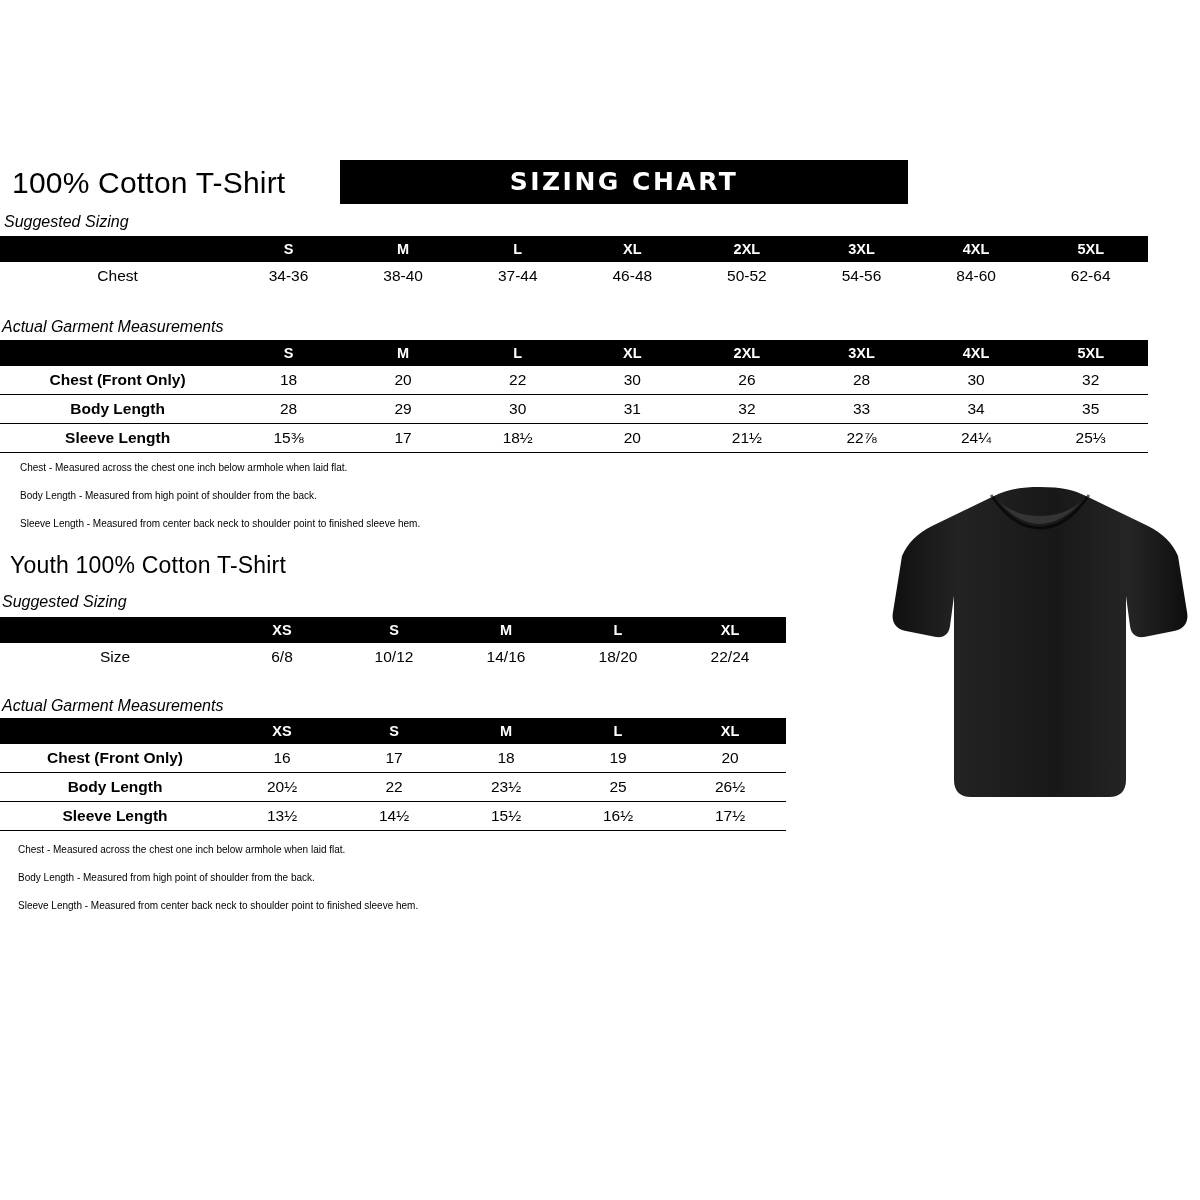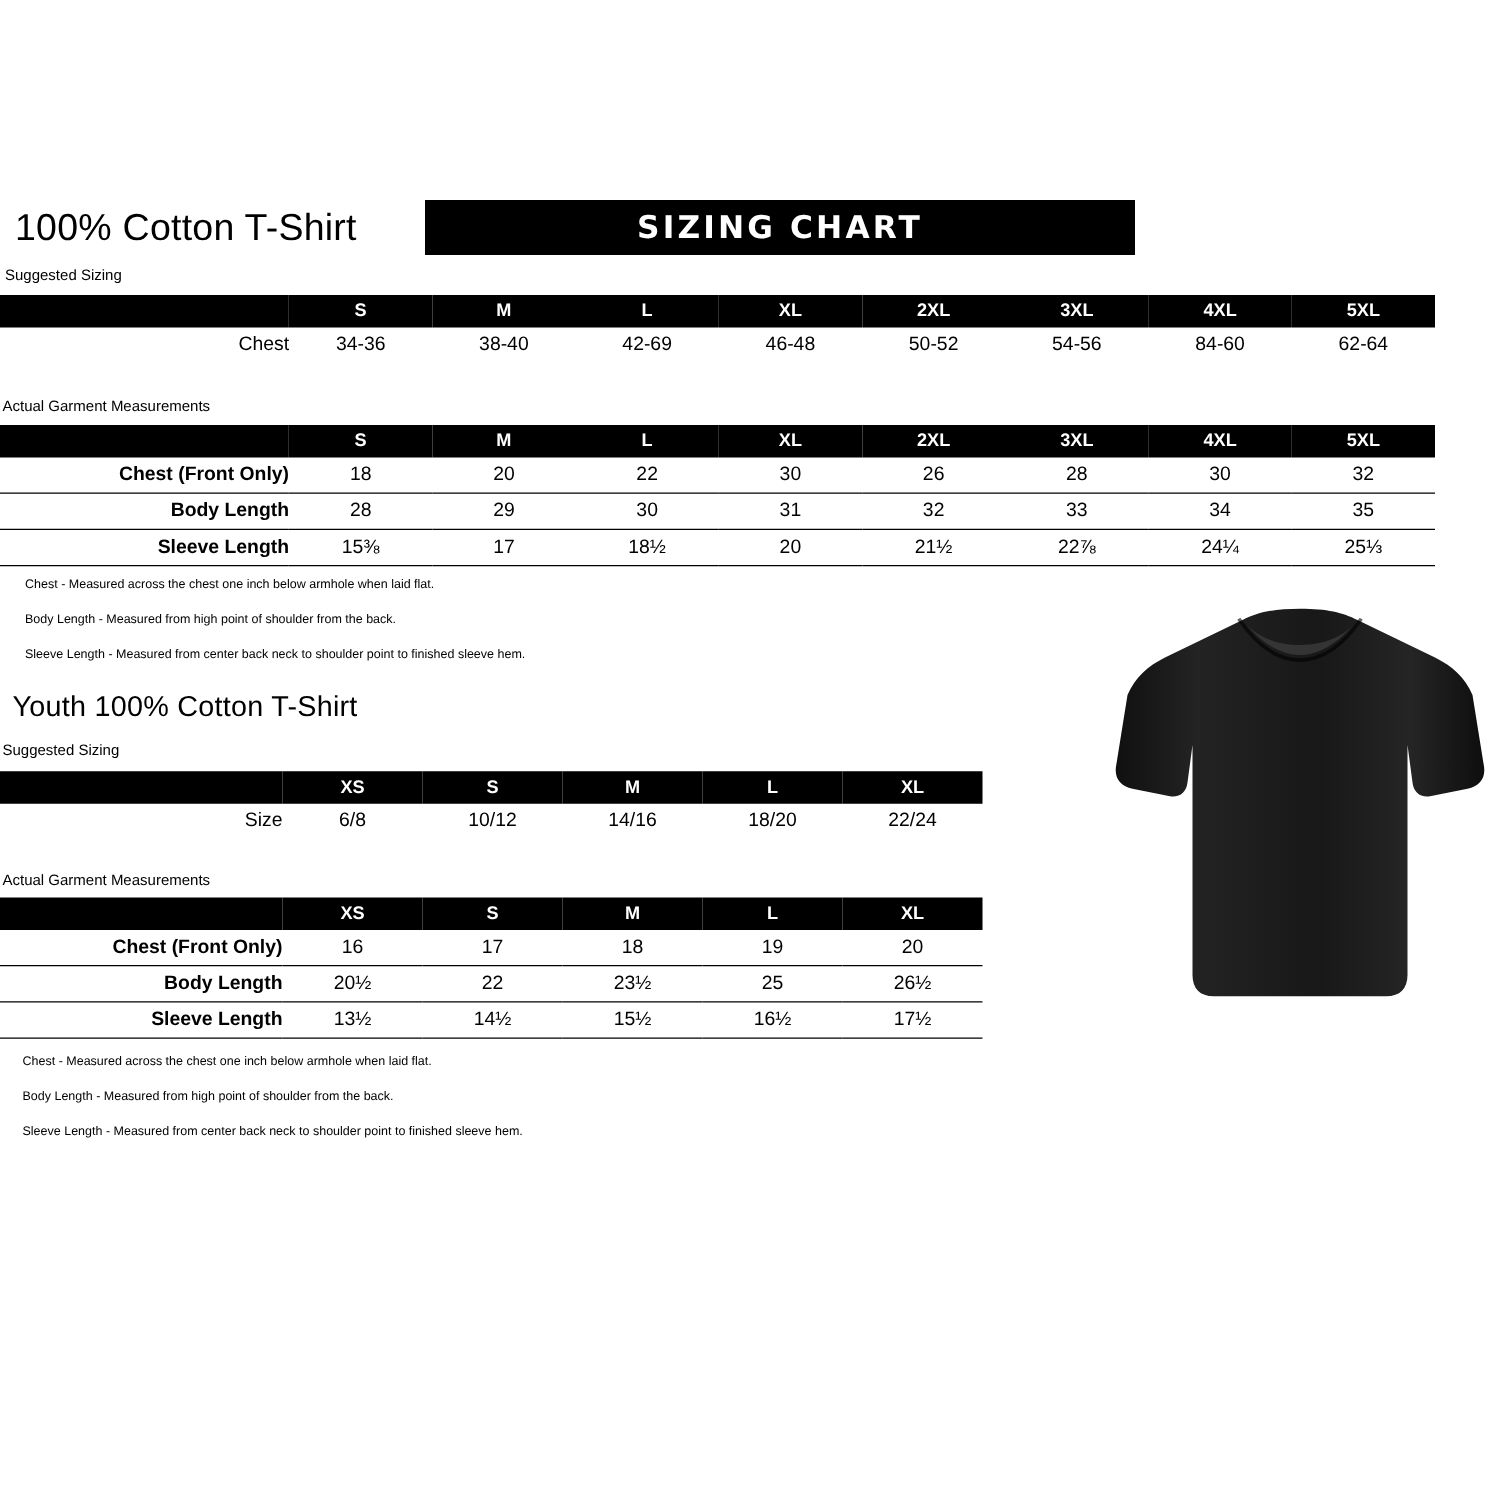--- a/index.html
+++ b/index.html
@@ -51,22 +51,23 @@
     color: #ffffff;
     font-size: 25px;
     font-weight: bold;
     letter-spacing: 2.5px;
     font-family: "DejaVu Sans", sans-serif;
     border-radius: 12px;
   }
 
   .sub-label {
     position: absolute;
-    font-size: 12px;
-    white-space: nowrap;
+    font-size: 16px;
+    white-space: nowrap;
+    font-style: italic;
   }
 
   
   table.sz {
     position: absolute;
     border-collapse: collapse;
     table-layout: fixed;
     font-size: 15.5px;
   }
   table.sz td {
@@ -79,21 +80,21 @@
   table.sz tr.hdr {
     background: #000000;
     color: #ffffff;
     font-weight: bold;
   }
   table.sz tr.hdr td {
     height: 26px;
     font-size: 14.5px;
   }
   table.sz td.rowlabel {
-    text-align: right;
+    text-align: center;
     padding-left: 4px;
     font-weight: bold;
   }
   table.sz tr.hdr td.rowlabel {
     font-weight: bold;
   }
   table.sz tr.plain td.rowlabel {
     font-weight: normal;
   }
   table.sz tr.body-line td {
@@ -160,21 +161,21 @@
         <td>XL</td>
         <td>2XL</td>
         <td>3XL</td>
         <td>4XL</td>
         <td>5XL</td>
       </tr>
       <tr class="plain">
         <td class="rowlabel">Chest</td>
         <td>34-36</td>
         <td>38-40</td>
-        <td>42-69</td>
+        <td>37-44</td>
         <td>46-48</td>
         <td>50-52</td>
         <td>54-56</td>
         <td>84-60</td>
         <td>62-64</td>
       </tr>
     </tbody>
   </table>
 
   <div class="sub-label" style="left:2px; top:318px;">Actual Garment Measurements</div>

